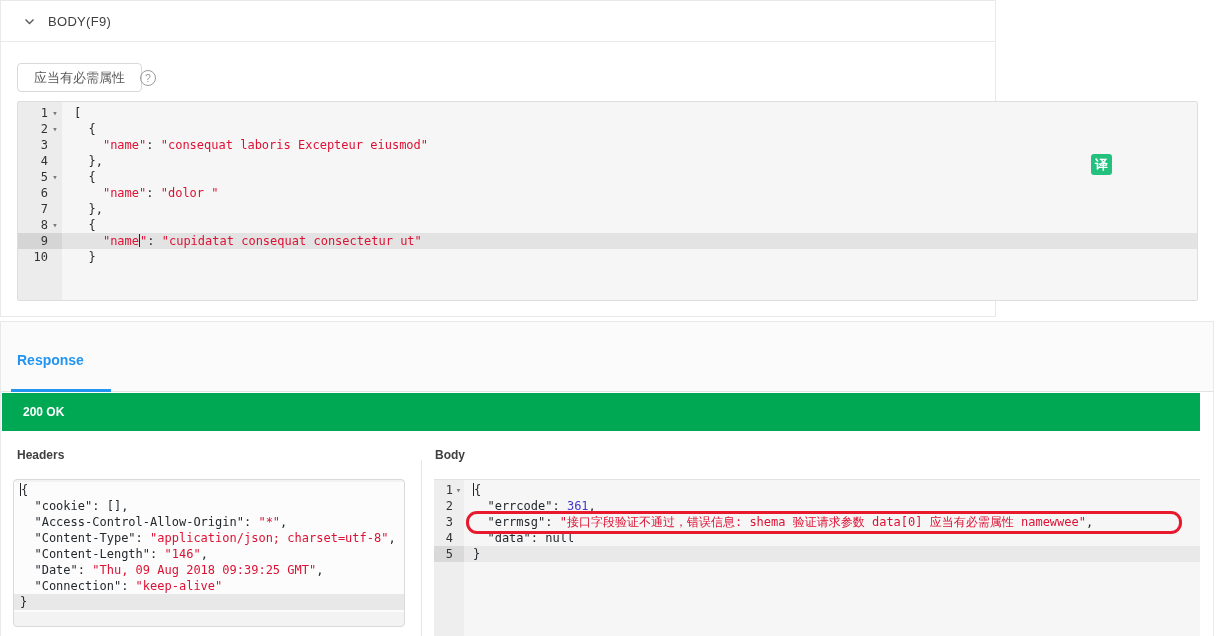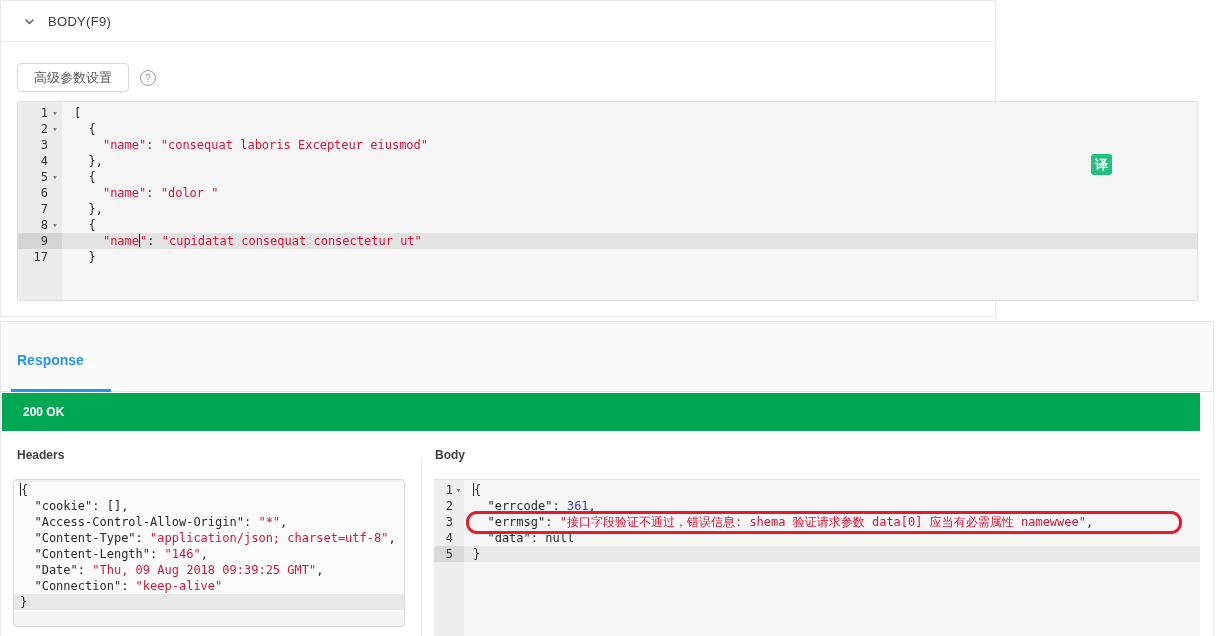--- a/index.html
+++ b/index.html
@@ -94,36 +94,36 @@
 <section class="card1">
   <div class="panel-header">
     <span class="chev">
       <svg width="13" height="13" viewBox="0 0 13 13">
           <path d="M2.5 4.5 L6.5 8.5 L10.5 4.5" stroke="#595959" stroke-width="1.4" fill="none"></path>
         </svg>
     </span>
     <span class="panel-title">BODY(F9)</span>
   </div>
 
-  <button class="adv-btn">高级参数设置</button>
+  <button class="adv-btn">应当有必需属性</button>
   <span class="help-icon">?</span>
 
   <div class="editor ed-req">
     <div class="gutter-bg"></div>
     <div class="lines" id="req-editor-lines">
         <div class="ed-row"><span class="ed-gut"><span class="gut-num">1</span><span class="gut-fold">▾</span></span><span class="ed-content"><span class="tk-p">[</span></span></div>
         <div class="ed-row"><span class="ed-gut"><span class="gut-num">2</span><span class="gut-fold">▾</span></span><span class="ed-content"><span class="tk-p">  {</span></span></div>
         <div class="ed-row"><span class="ed-gut"><span class="gut-num">3</span><span class="gut-fold"></span></span><span class="ed-content"><span class="tk-p">    </span><span class="tk-s">"name"</span><span class="tk-p">: </span><span class="tk-s">"consequat laboris Excepteur eiusmod"</span></span></div>
         <div class="ed-row"><span class="ed-gut"><span class="gut-num">4</span><span class="gut-fold"></span></span><span class="ed-content"><span class="tk-p">  },</span></span></div>
         <div class="ed-row"><span class="ed-gut"><span class="gut-num">5</span><span class="gut-fold">▾</span></span><span class="ed-content"><span class="tk-p">  {</span></span></div>
         <div class="ed-row"><span class="ed-gut"><span class="gut-num">6</span><span class="gut-fold"></span></span><span class="ed-content"><span class="tk-p">    </span><span class="tk-s">"name"</span><span class="tk-p">: </span><span class="tk-s">"dolor "</span></span></div>
         <div class="ed-row"><span class="ed-gut"><span class="gut-num">7</span><span class="gut-fold"></span></span><span class="ed-content"><span class="tk-p">  },</span></span></div>
         <div class="ed-row"><span class="ed-gut"><span class="gut-num">8</span><span class="gut-fold">▾</span></span><span class="ed-content"><span class="tk-p">  {</span></span></div>
         <div class="ed-row ed-active"><span class="ed-gut"><span class="gut-num">9</span><span class="gut-fold"></span></span><span class="ed-content"><span class="tk-p">    </span><span class="tk-s">"name</span><span class="ed-cursor"></span><span class="tk-s">"</span><span class="tk-p">: </span><span class="tk-s">"cupidatat consequat consectetur ut"</span></span></div>
-        <div class="ed-row"><span class="ed-gut"><span class="gut-num">17</span><span class="gut-fold"></span></span><span class="ed-content"><span class="tk-p">  }</span></span></div>
+        <div class="ed-row"><span class="ed-gut"><span class="gut-num">10</span><span class="gut-fold"></span></span><span class="ed-content"><span class="tk-p">  }</span></span></div>
       </div>
   </div>
 
   <div class="trans-badge" style="background: rgb(34, 193, 126);">译</div>
 </section>
 
 <section class="card2">
   <div class="tabbar">
     <span class="tab" style="color: rgb(35, 149, 241);">Response</span>
     <span class="inkbar" style="background: rgb(35, 149, 241);"></span>

